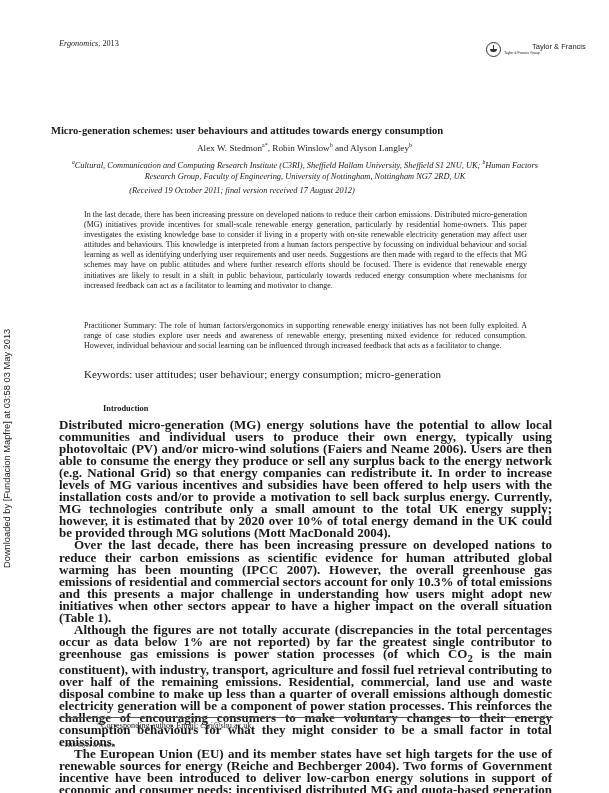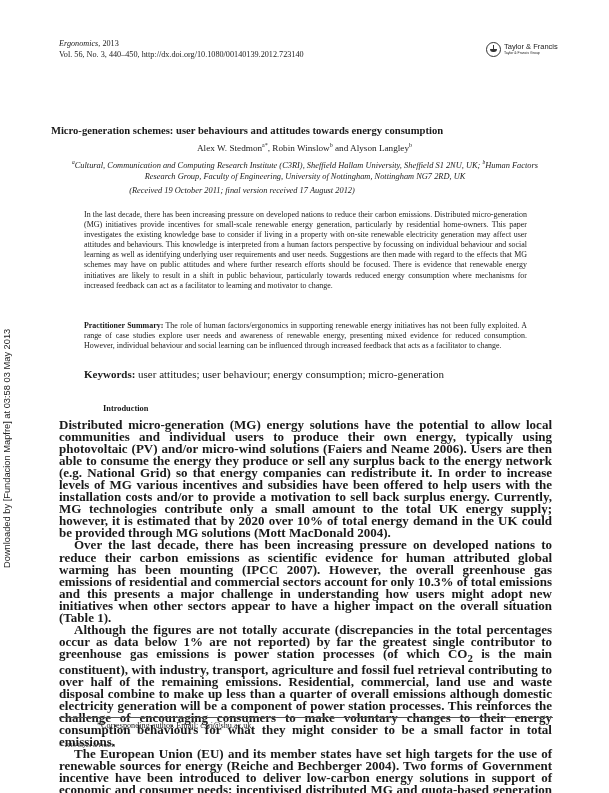--- a/index.html
+++ b/index.html
@@ -5,49 +5,48 @@
   html, body { margin: 0; padding: 0; background: #ffffff; }
   body { width: 609px; height: 793px; position: relative; overflow: hidden;
          font-family: "Liberation Serif", "DejaVu Serif", serif; color: #1a1a1a; }
   .journal { position: absolute; left: 59px; top: 38px; font-size: 8.2px; line-height: 11px; }
   .journal .jname { font-style: italic; text-align: right; }
   .logo { position: absolute; left: 486px; top: 42px; display: flex; align-items: center; }
   .logo .mark { width: 13px; height: 13px; border: 1px solid #333; border-radius: 50%; position: relative; margin-right: 3px; }
   .logo .mark::before { content: ""; position: absolute; left: 3px; top: 6px; width: 7px; height: 3px; background: #333; border-radius: 0 0 4px 4px; }
   .logo .mark::after { content: ""; position: absolute; left: 6px; top: 2px; width: 1px; height: 4px; background: #333; }
   .logo .txt { font-family: "Liberation Sans", "DejaVu Sans", sans-serif; }
-  .logo .t1 { font-size: 7.5px; line-height: 8px; }
+  .logo .t1 { font-size: 7.5px; line-height: 8px; margin-left: 28px; }
   .logo .t2 { font-size: 3.5px; line-height: 5px; }
   .title { position: absolute; left: 0; width: 494px; top: 125px; text-align: center; font-weight: bold; font-size: 10.6px; }
   .authors { position: absolute; left: 0; width: 609px; top: 143px; text-align: center; font-size: 9.2px; }
   .affil { position: absolute; left: 58px; width: 494px; top: 160px; text-align: center; font-style: italic; font-size: 8.4px; line-height: 11px; }
   .received { position: absolute; left: 0; width: 484px; top: 186px; text-align: center; font-style: italic; font-size: 8.4px; }
   sup { font-size: 65%; line-height: 0; }
   .abstract { position: absolute; left: 84px; width: 443px; top: 210px; font-size: 7.95px; line-height: 10.1px; text-align: justify; }
   .practitioner { position: absolute; left: 84px; width: 443px; top: 321px; font-size: 7.95px; line-height: 10.1px; text-align: justify; }
   .keywords { position: absolute; left: 84px; width: 443px; top: 368px; font-size: 11px; }
-  .bold { font-weight: bold; }
+  .bold { font-weight: normal; }
   .section-heading { position: absolute; left: 59px; top: 404px; font-size: 8.4px; font-weight: bold; margin-left: 44px; }
   .body-text { position: absolute; left: 59px; width: 493px; top: 419px; font-size: 13px; line-height: 12.05px; text-align: justify; font-weight: bold; }
   .body-text p { margin: 0; text-indent: 15px; }
   .body-text p.first { text-indent: 0; }
   .rule { position: absolute; left: 59px; width: 494px; top: 717px; border-top: 1px solid #555; }
   .footnote { position: absolute; left: 59px; top: 721px; font-size: 8.2px; margin-left: 38px; }
   .copyright { position: absolute; left: 59px; top: 742px; font-size: 5.6px; }
   .sidebar { position: absolute; left: 2px; top: 568px; transform: rotate(-90deg); transform-origin: 0 0;
              font-family: "Liberation Sans", "DejaVu Sans", sans-serif; font-size: 9.3px; color: #222; white-space: nowrap; }
 </style>
 </head>
 <body>
 
 <div class="sidebar">Downloaded by [Fundacion Mapfre] at 03:58 03 May 2013</div>
 
 <div class="journal">
   <div><span class="jname">Ergonomics</span><span>, 2013</span></div>
-  <div>Vol. 56, No. 3, 440–450, http://dx.doi.org/10.1080/00140139.2012.723140</div>
 </div>
 
 <div class="logo">
   <div class="mark"></div>
   <div class="txt">
     <div class="t1">Taylor &amp; Francis</div>
     <div class="t2">Taylor &amp; Francis Group</div>
   </div>
 </div>
 

